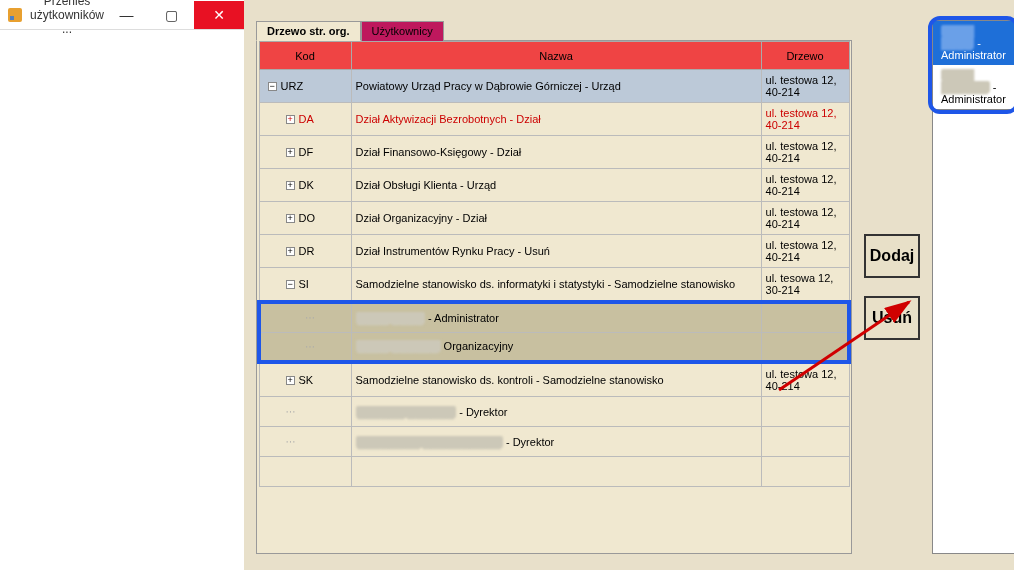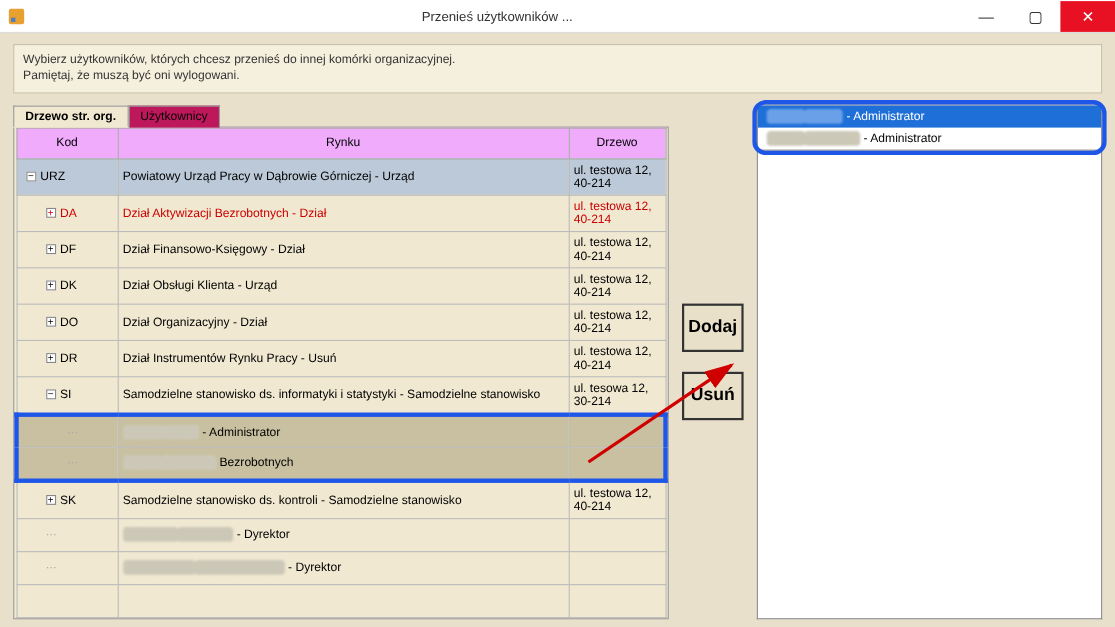--- a/index.html
+++ b/index.html
@@ -1,18 +1,18 @@
 <!DOCTYPE html>
 <html><head>
 <meta charset="utf-8">
 <style>
   * { box-sizing: border-box; margin: 0; padding: 0; }
   body { font-family: Tahoma, Arial, sans-serif; font-size: 11px; background: #0078d7; width: 1014px; height: 570px; overflow: hidden; }
   
-  .window { width: 1014px; height: 570px; display: flex; flex-direction: column; background: #fff; }
+  .window { width: 1014px; height: 570px; display: flex; flex-direction: row; background: #fff; }
   
   .titlebar { height: 30px; background: #fff; display: flex; align-items: center; border-bottom: 1px solid #ddd; }
   .titlebar-icon { width: 30px; height: 30px; display: flex; align-items: center; justify-content: center; }
   .titlebar-icon svg { width: 16px; height: 16px; }
   .titlebar-title { flex: 1; text-align: center; font-size: 12px; color: #333; }
   .titlebar-buttons { display: flex; }
   .titlebar-btn { width: 45px; height: 28px; display: flex; align-items: center; justify-content: center; font-size: 14px; color: #333; }
   .titlebar-btn.close { background: #e81123; color: #fff; width: 50px; }
   
   .client { flex: 1; background: #e8e0ca; padding: 10px 12px 8px 12px; display: flex; flex-direction: column; position: relative; }
@@ -22,21 +22,21 @@
   
   .left-panel { width: 596px; display: flex; flex-direction: column; }
   
   .tabs { display: flex; }
   .tab { padding: 3px 10px; border: 1px solid #999; background: #be185d; font-size: 11px; border-bottom: none; position: relative; top: 1px; }
   .tab.active { background: #f0e8d0; font-weight: bold; z-index: 2; border-bottom: 1px solid #f0e8d0; }
   
   .tree-container { border: 1px solid #999; background: #f0e8d0; flex: 1; }
   
   table.grid { width: 100%; border-collapse: collapse; table-layout: fixed; }
-  table.grid th { background: #f0abfc; border: 1px solid #aaa; font-weight: normal; font-size: 11px; height: 28px; }
+  table.grid th { background: #ef4444; border: 1px solid #aaa; font-weight: normal; font-size: 11px; height: 28px; }
   table.grid td { border: 1px solid #bbb; font-size: 11px; padding: 4px 4px; height: 30px; vertical-align: middle; }
   
   .col-kod { width: 92px; }
   .col-nazwa { width: auto; }
   .col-adres { width: 88px; }
   
   .tree-cell { display: flex; align-items: center; gap: 4px; padding-left: 4px; }
   .expander { width: 9px; height: 9px; border: 1px solid #888; display: inline-flex; align-items: center; justify-content: center; font-size: 9px; line-height: 1; background: #fff; }
   
   .row-sel { background: #bcc9d8; }
@@ -76,42 +76,38 @@
     </div>
     <div class="titlebar-title">Przenieś użytkowników ...</div>
     <div class="titlebar-buttons">
       <div class="titlebar-btn">—</div>
       <div class="titlebar-btn">▢</div>
       <div class="titlebar-btn close">✕</div>
     </div>
   </div>
 
   <div class="client">
-    <div class="instructions">
-      <div>Wybierz użytkowników, których chcesz przenieś do innej komórki organizacyjnej.</div>
-      <div>Pamiętaj, że muszą być oni wylogowani.</div>
-    </div>
 
     <div class="main-area">
       <div class="left-panel">
         <div class="tabs">
           <div class="tab active">Drzewo str. org.</div>
           <div class="tab">Użytkownicy</div>
         </div>
         <div class="tree-container">
           <table class="grid">
             <colgroup>
                 <col class="col-kod">
                 <col class="col-nazwa">
                 <col class="col-adres">
               </colgroup>
             <thead>
               <tr>
                 <th>Kod</th>
-                <th>Rynku</th>
+                <th>Nazwa</th>
                 <th>Drzewo</th>
               </tr>
             </thead>
             <tbody>
               <tr class="row-sel">
                 <td>
                     <div class="tree-cell">
                       <span class="expander">−</span>
                       <span>URZ</span>
                     </div>
@@ -187,21 +183,21 @@
                   </td>
                 <td style="border-top:4px solid #1e56e8;"><span class="redacted">████ ████</span><span> - Administrator</span></td>
                 <td style="border-right:4px solid #1e56e8; border-top:4px solid #1e56e8; border-radius:0 6px 0 0;"></td>
               </tr>
               <tr style="background:#c8c0a0;">
                 <td style="border-left:4px solid #1e56e8; border-bottom:4px solid #1e56e8; border-radius:0 0 0 6px;">
                     <div class="tree-cell indent2">
                       <span class="dotted">⋯</span>
                     </div>
                   </td>
-                <td style="border-bottom:4px solid #1e56e8;"><span class="redacted">████ ██████</span><span>  Bezrobotnych</span></td>
+                <td style="border-bottom:4px solid #1e56e8;"><span class="redacted">████ ██████</span><span>  Organizacyjny</span></td>
                 <td style="border-right:4px solid #1e56e8; border-bottom:4px solid #1e56e8; border-radius:0 0 6px 0;"></td>
               </tr>
               <tr>
                 <td>
                     <div class="tree-cell indent1">
                       <span class="expander">+</span>
                       <span>SK</span>
                     </div>
                   </td>
                 <td>Samodzielne stanowisko ds. kontroli - Samodzielne stanowisko</td>

